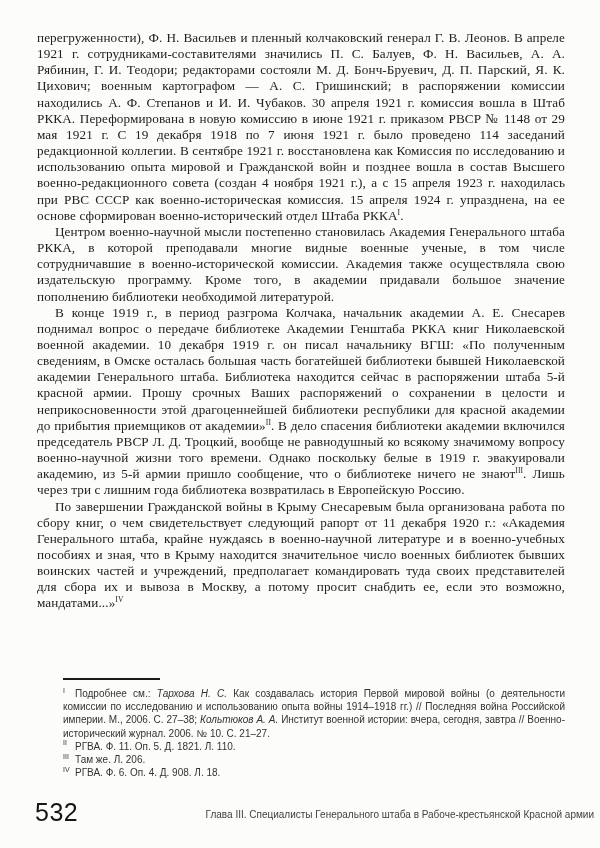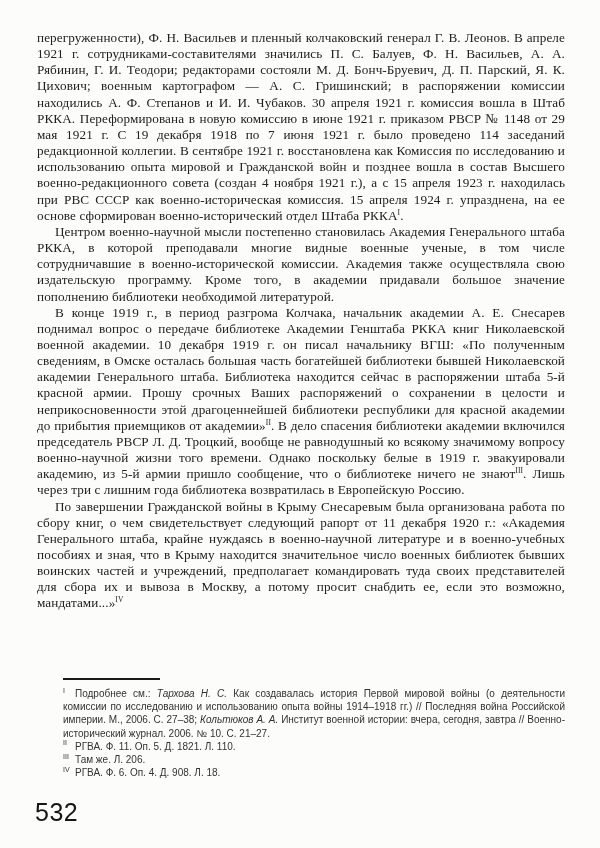--- a/index.html
+++ b/index.html
@@ -107,15 +107,16 @@
     <div>
         <div class="footnote"><sup class="fn-marker">I</sup><span>Подробнее см.: </span><i>Тархова Н. С.</i><span> Как создавалась история Первой мировой войны (о деятельности комиссии по исследованию и использованию опыта войны 1914–1918 гг.) // Последняя война Российской империи. М., 2006. С. 27–38; </span><i>Кольтюков А. А.</i><span> Институт военной истории: вчера, сегодня, завтра // Военно-исторический журнал. 2006. № 10. С. 21–27.</span></div>
         <div class="footnote"><sup class="fn-marker">II</sup><span>РГВА. Ф. 11. Оп. 5. Д. 1821. Л. 110.</span></div>
         <div class="footnote"><sup class="fn-marker">III</sup><span>Там же. Л. 206.</span></div>
         <div class="footnote"><sup class="fn-marker">IV</sup><span>РГВА. Ф. 6. Оп. 4. Д. 908. Л. 18.</span></div>
       </div>
   </div>
 
   <div class="page-footer">
     <div class="page-number">532</div>
+    <div class="running-title">Глава III. Специалисты Генерального штаба в Рабоче-крестьянской Красной армии</div>
   </div>
 
 </div>
 
 </body></html>

